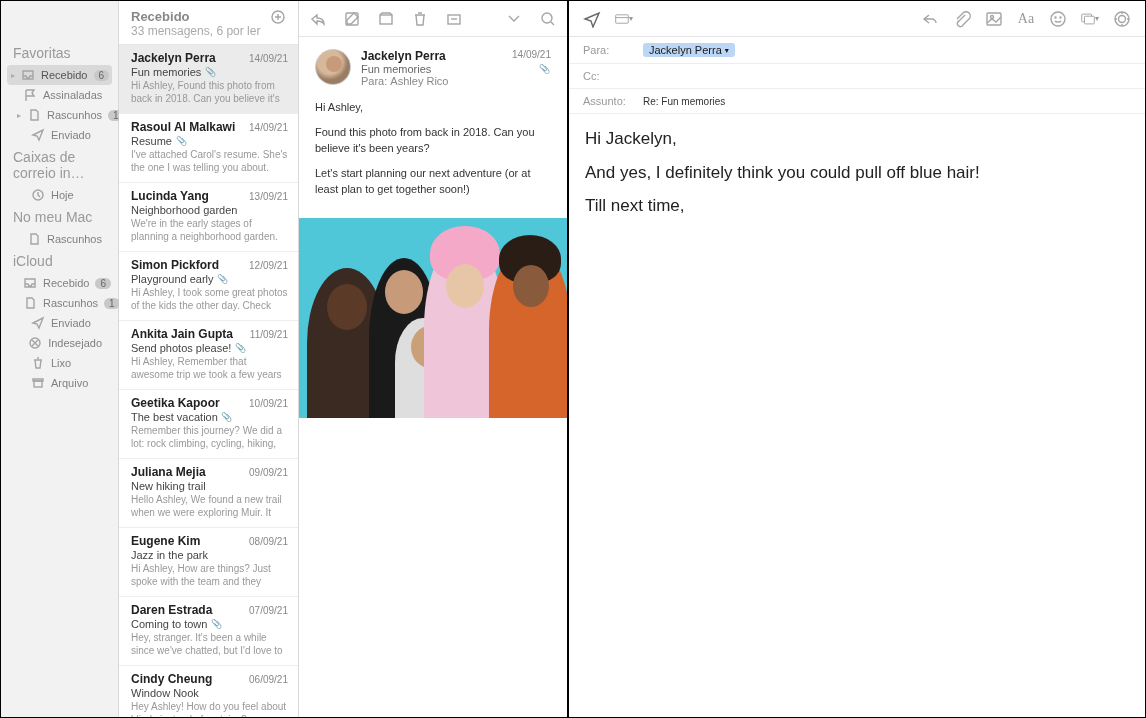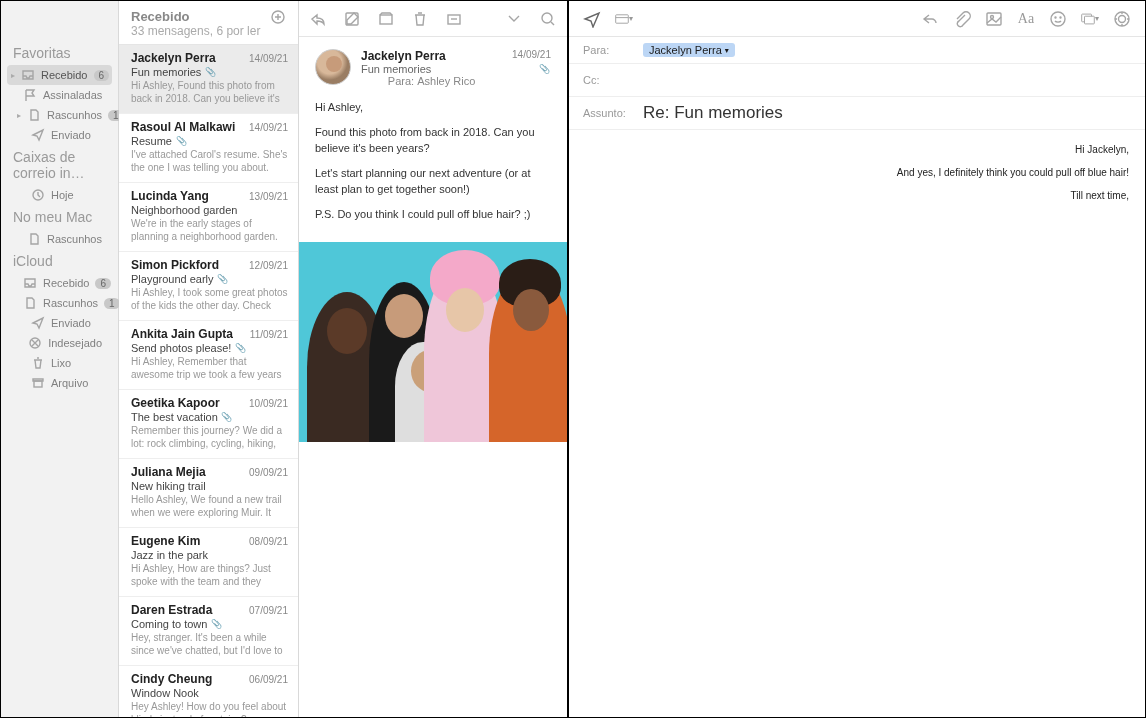--- a/index.html
+++ b/index.html
@@ -88,21 +88,21 @@
     position:relative;
     overflow:hidden;
   }
   .avatar::after{
     content:""; position:absolute; top:6px; left:10px; width:16px; height:16px;
     background:#c79b7a; border-radius:50%;
   }
   .pv-meta { flex:1; font-size:11px; color:#555; }
   .pv-meta .from { font-weight:600; font-size:12px; color:#222; }
   .pv-meta .subj { color:#666; }
-  .pv-meta .to { color:#888;text-align:center; }
+  .pv-meta .to { color:#888; }
   .pv-date { font-size:10px; color:#888; }
   .pv-body { padding:4px 16px 12px 16px; font-size:11px; color:#333; line-height:1.5; }
   .pv-body p { margin-bottom:8px; }
   .pv-image {
     width:100%; height:200px;
     background: linear-gradient(#4fc7d8,#4fc7d8);
     position:relative;
     overflow:hidden;
   }
   .person { position:absolute; bottom:0; border-radius:50% 50% 0 0; }
@@ -138,22 +138,22 @@
     padding:6px 14px; font-size:11px; color:#888;
     border-bottom:1px solid #eee;
   }
   .cp-field .label { color:#999; width:52px; }
   .cp-field .token {
     background:#bcd6f5; color:#1a1a1a;
     padding:1px 6px; border-radius:3px; font-size:11px;
     display:inline-flex; align-items:center; gap:3px;
   }
   .cp-field .token .caret { font-size:8px; }
-  .cp-field input { border:none; outline:none; font-size:17px; flex:1; color:#333; }
-  .cp-body { padding:12px 16px; font-size:10px; color:#222; line-height:1.5;text-align:right; }
+  .cp-field input { border:none; outline:none; font-size:10px; flex:1; color:#333; }
+  .cp-body { padding:12px 16px; font-size:17px; color:#222; line-height:1.5; }
   .cp-body p { margin-bottom:8px; }
 
   svg { stroke:#a5a5a5; fill:none; stroke-width:1.4; }
   .dark svg { stroke:#666; }
 </style>
 </head>
 <body>
 
 <div class="app">
 
@@ -452,21 +452,20 @@
       </div>
       <div>
         <div class="pv-date">14/09/21</div>
         <div class="clip" style="text-align:right;margin-top:4px">📎</div>
       </div>
     </div>
     <div class="pv-body">
       <p>Hi Ashley,</p>
       <p>Found this photo from back in 2018. Can you believe it's been years?</p>
       <p>Let's start planning our next adventure (or at least plan to get together soon!)</p>
-      <p>P.S. Do you think I could pull off blue hair? ;)</p>
     </div>
     <div class="pv-image">
       <div class="person p1"></div>
       <div class="person p2"></div>
       <div class="person p5"></div>
       <div class="person p3"></div>
       <div class="person p4"></div>
     </div>
   </div>
 

